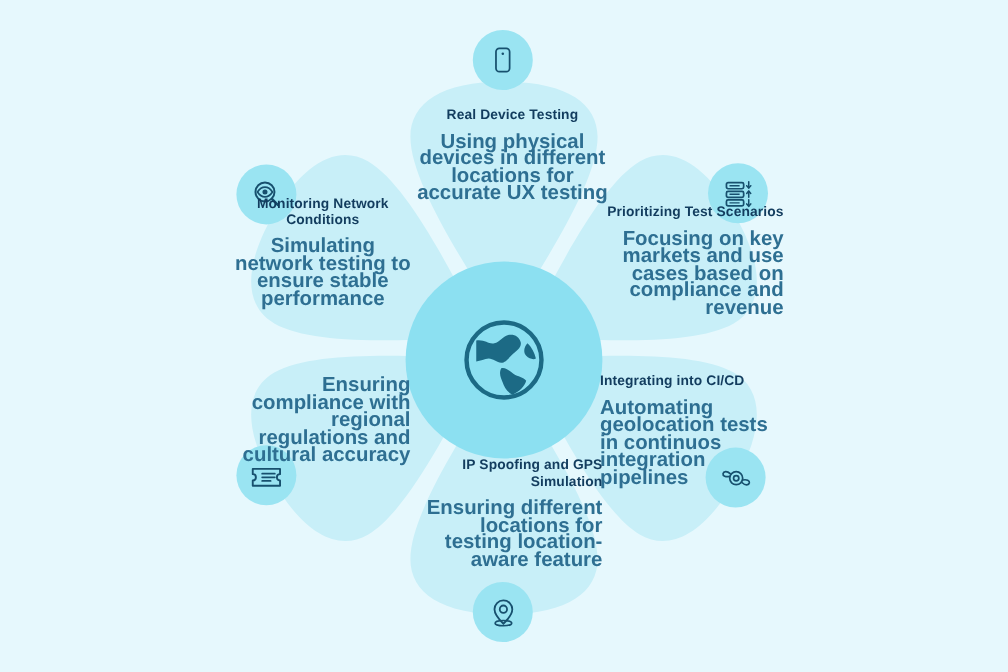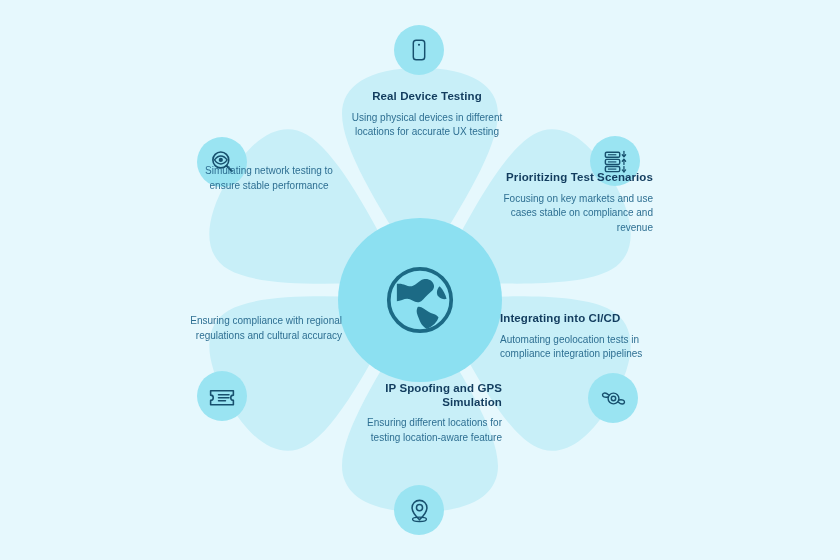--- a/index.html
+++ b/index.html
@@ -28,22 +28,22 @@
   .txt{
     position:absolute;
     color:#123c5e;
   }
   .txt .hd{
     font-size:11.5px;font-weight:bold;line-height:13.5px;
     color:#123c5e;letter-spacing:0.1px;
     margin:0 0 7px 0;
   }
   .txt .bd{
-    font-size:10px;line-height:14.6px;
-    color:#2e6f92;margin:0;font-weight:400;
+    font-size:17px;line-height:14.6px;
+    color:#2e6f92;margin:0;font-weight:700;
   }
 
   
   .t-top{left:346px;top:90px;width:162px;text-align:center;}
   .t-right{left:503px;top:171px;width:150px;text-align:right;}
   .t-bright{left:500px;top:312px;width:152px;text-align:left;}
   .t-bottom{left:340px;top:382px;width:162px;text-align:right;}
   .t-bleft{left:190px;top:314px;width:152px;text-align:right;}
   .t-left{left:192px;top:164px;width:154px;text-align:center;}
 
@@ -211,34 +211,35 @@
     </span>
   </div>
 
   <div class="txt t-top">
     <p class="hd">Real Device Testing</p>
     <p class="bd">Using physical devices in different locations for accurate UX testing</p>
   </div>
 
   <div class="txt t-right">
     <p class="hd">Prioritizing Test Scenarios</p>
-    <p class="bd">Focusing on key markets and use cases stable on compliance and revenue</p>
+    <p class="bd">Focusing on key markets and use cases based on compliance and revenue</p>
   </div>
 
   <div class="txt t-bright">
     <p class="hd">Integrating into CI/CD</p>
-    <p class="bd">Automating geolocation tests in compliance integration pipelines</p>
+    <p class="bd">Automating geolocation tests in continuos integration pipelines</p>
   </div>
 
   <div class="txt t-bottom">
     <p class="hd">IP Spoofing and GPS Simulation</p>
     <p class="bd">Ensuring different locations for testing location-aware feature</p>
   </div>
 
   <div class="txt t-bleft">
     <p class="bd">Ensuring compliance with regional regulations and cultural accuracy</p>
   </div>
 
   <div class="txt t-left">
+    <p class="hd">Monitoring Network Conditions</p>
     <p class="bd">Simulating network testing to  ensure stable performance</p>
   </div>
 
 </div>
 
 </body></html>

